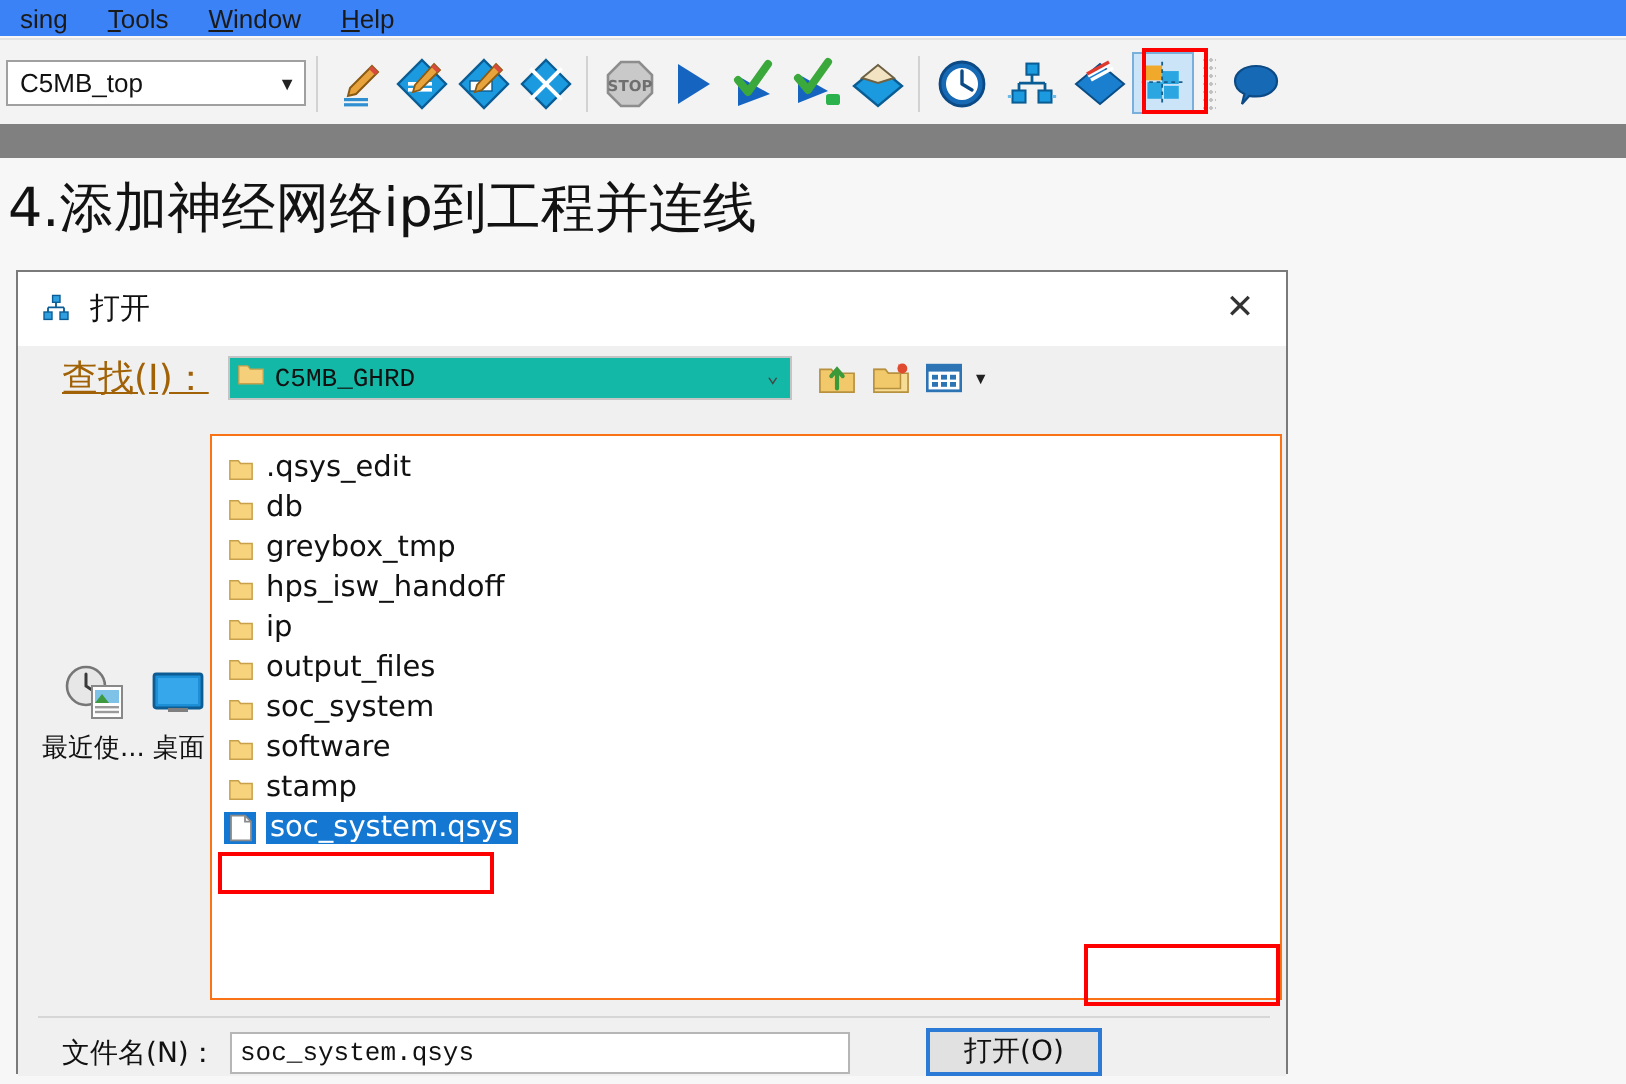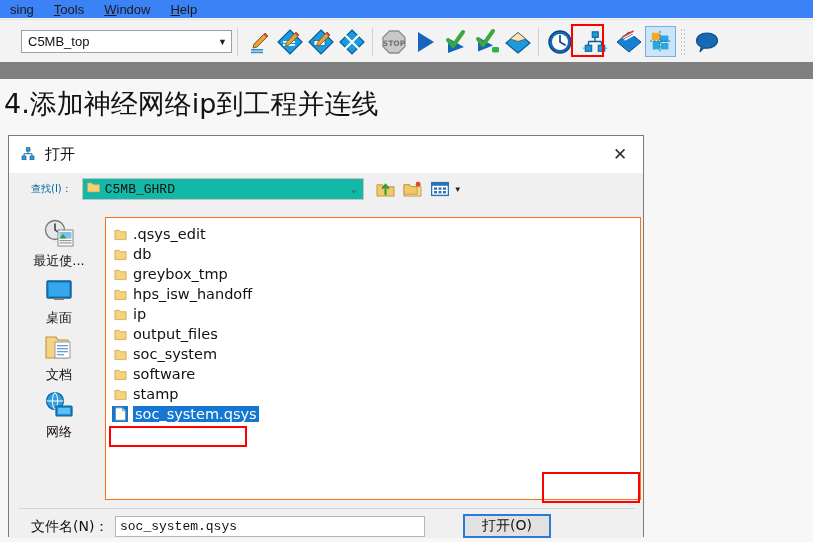--- a/index.html
+++ b/index.html
@@ -20,21 +20,21 @@
   .menu-item{padding:0 10px;white-space:nowrap;}
   .menu-item .acc{text-decoration:underline;}
 
   
   .toolbar{
     position:absolute;left:0;top:19px;width:813px;height:43px;
     background:#f3f3f3;display:flex;align-items:center;
     border-top:1px solid #e3e3e3;
   }
   .combo{
-    margin-left:21px;width:211px;height:23px;
+    margin-left:3px;width:150px;height:23px;
     background:#ffffff;border:1px solid #a0a0a0;
     display:flex;align-items:center;justify-content:space-between;
     font-size:13px;color:#111;padding:0 4px 0 6px;box-sizing:border-box;
   }
   .combo .caret{font-size:9px;color:#222;}
   .tb-sep{width:1px;height:28px;background:#d2d2d2;margin:0 5px;}
   .tb-btn{
     width:31px;height:31px;display:flex;align-items:center;justify-content:center;
     position:relative;flex:0 0 auto;
   }
@@ -77,38 +77,38 @@
     display:flex;align-items:center;justify-content:center;
     font-size:17px;color:#333;
   }
 
   .dlg-body{padding:0;position:relative;height:365px;background:#f0f0f0;}
 
   
   .lookin-row{
     display:flex;align-items:center;height:32px;padding-left:22px;
   }
-  .lookin-label{font-size:10px;color:#0369a1;font-family:"DejaVu Sans","Liberation Sans",sans-serif;}
+  .lookin-label{font-size:18px;color:#a16207;font-family:"DejaVu Sans","Liberation Sans",sans-serif;text-decoration:underline;}
   .lookin-combo{
     margin-left:10px;width:282px;height:22px;background:#14b8a6;
     border:1px solid #c4c4c4;box-sizing:border-box;
     display:flex;align-items:center;font-size:13px;color:#111;
     font-family:"Liberation Mono","DejaVu Sans Mono",monospace;
     padding:0 4px;position:relative;
   }
   .lookin-combo .fi{margin-right:5px;}
   .lookin-combo .caret{position:absolute;right:6px;font-size:10px;color:#444;}
   .lookin-icons{display:flex;align-items:center;margin-left:12px;gap:7px;}
   .lookin-icons .ic{width:20px;height:20px;display:flex;align-items:center;justify-content:center;}
   .view-caret{font-size:8px;color:#222;margin-left:-3px;}
 
   
   .places{
     position:absolute;left:12px;top:44px;width:76px;height:283px;
-    display:flex;flex-direction:column;align-items:center;
+    display:flex;flex-direction:row;align-items:center;
   }
   .place{
     width:76px;height:57px;display:flex;flex-direction:column;
     align-items:center;justify-content:flex-start;margin-bottom:0px;
   }
   .place .p-ic{height:34px;display:flex;align-items:center;justify-content:center;}
   .place .p-lb{font-size:13px;color:#111;margin-top:1px;
     font-family:"DejaVu Sans","Liberation Sans",sans-serif;white-space:nowrap;}
 
   

